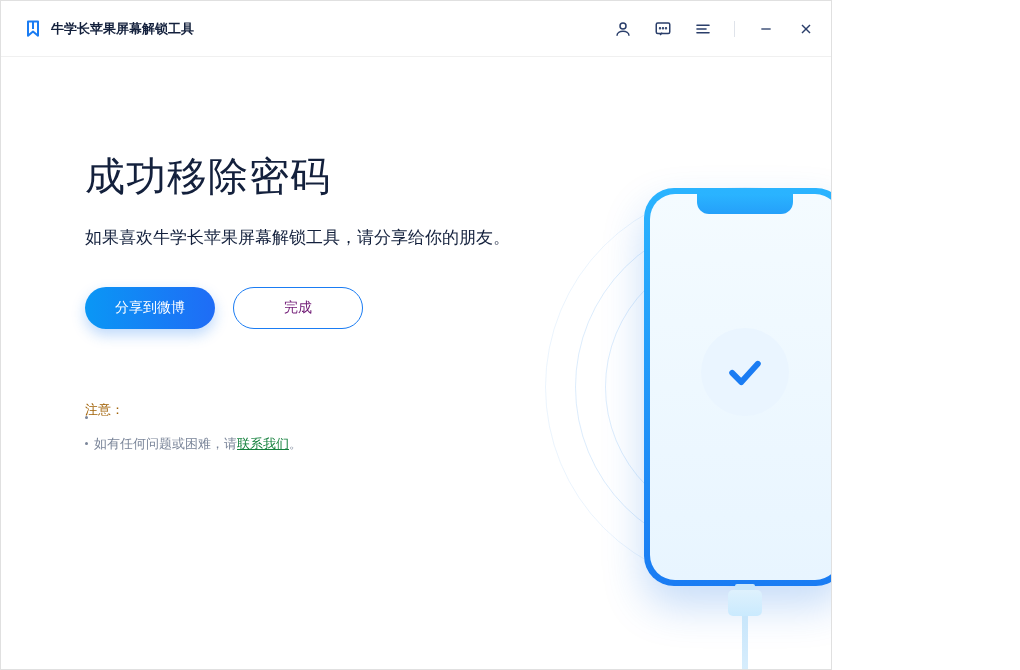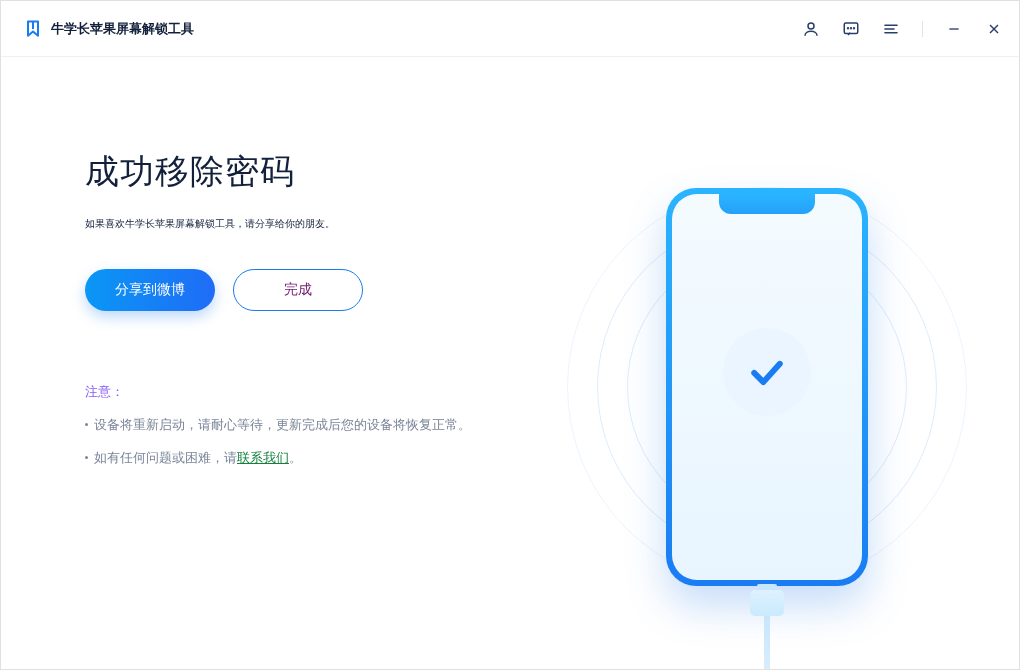--- a/index.html
+++ b/index.html
@@ -7,21 +7,21 @@
       padding: 0;
       box-sizing: border-box;
     }
     
     body {
       font-family: "Microsoft YaHei", "PingFang SC", sans-serif;
       background: #fff;
     }
     
     .window {
-      width: 1020px;
+      width: 832px;
       height: 670px;
       border: 1px solid #e0e0e0;
       display: flex;
       flex-direction: column;
       position: relative;
       overflow: hidden;
     }
     
     .titlebar {
       height: 56px;
@@ -82,29 +82,29 @@
       padding: 70px 40px 0 84px;
       position: relative;
     }
     
     .left-side {
       flex: 0 0 470px;
       padding-top: 22px;
     }
     
     .headline {
-      font-size: 34px;
+      font-size: 40px;
       font-weight: 400;
       color: #13203c;
       letter-spacing: 1px;
     }
     
     .subtext {
       margin-top: 22px;
-      font-size: 10px;
+      font-size: 17px;
       color: #13203c;
     }
     
     .button-row {
       margin-top: 38px;
       display: flex;
       gap: 18px;
     }
     
     .btn {
@@ -131,22 +131,21 @@
       color: #701a75;
       border: 1px solid #1a7cf3;
     }
     
     .notice-block {
       margin-top: 72px;
     }
     
     .notice-title {
       font-size: 13px;
-      color: #8b5cf6;
-      margin-bottom: 14px;
+      color: #a16207;
     }
     
     .notice-item {
       display: flex;
       align-items: baseline;
       gap: 6px;
       font-size: 13px;
       color: #7a8599;
       margin-bottom: 12px;
       line-height: 1.6;
@@ -328,21 +327,20 @@
 
       <div class="button-row">
         <button class="btn btn-primary">分享到微博</button>
         <button class="btn btn-outline">完成</button>
       </div>
 
       <div class="notice-block">
         <div class="notice-title">注意：</div>
         <div class="notice-item">
           <span class="bullet"></span>
-          <span>设备将重新启动，请耐心等待，更新完成后您的设备将恢复正常。</span>
         </div>
         <div class="notice-item">
           <span class="bullet"></span>
           <span>
             <span>如有任何问题或困难，请</span><span class="link">联系我们</span><span>。</span>
           </span>
         </div>
       </div>
     </div>
 

